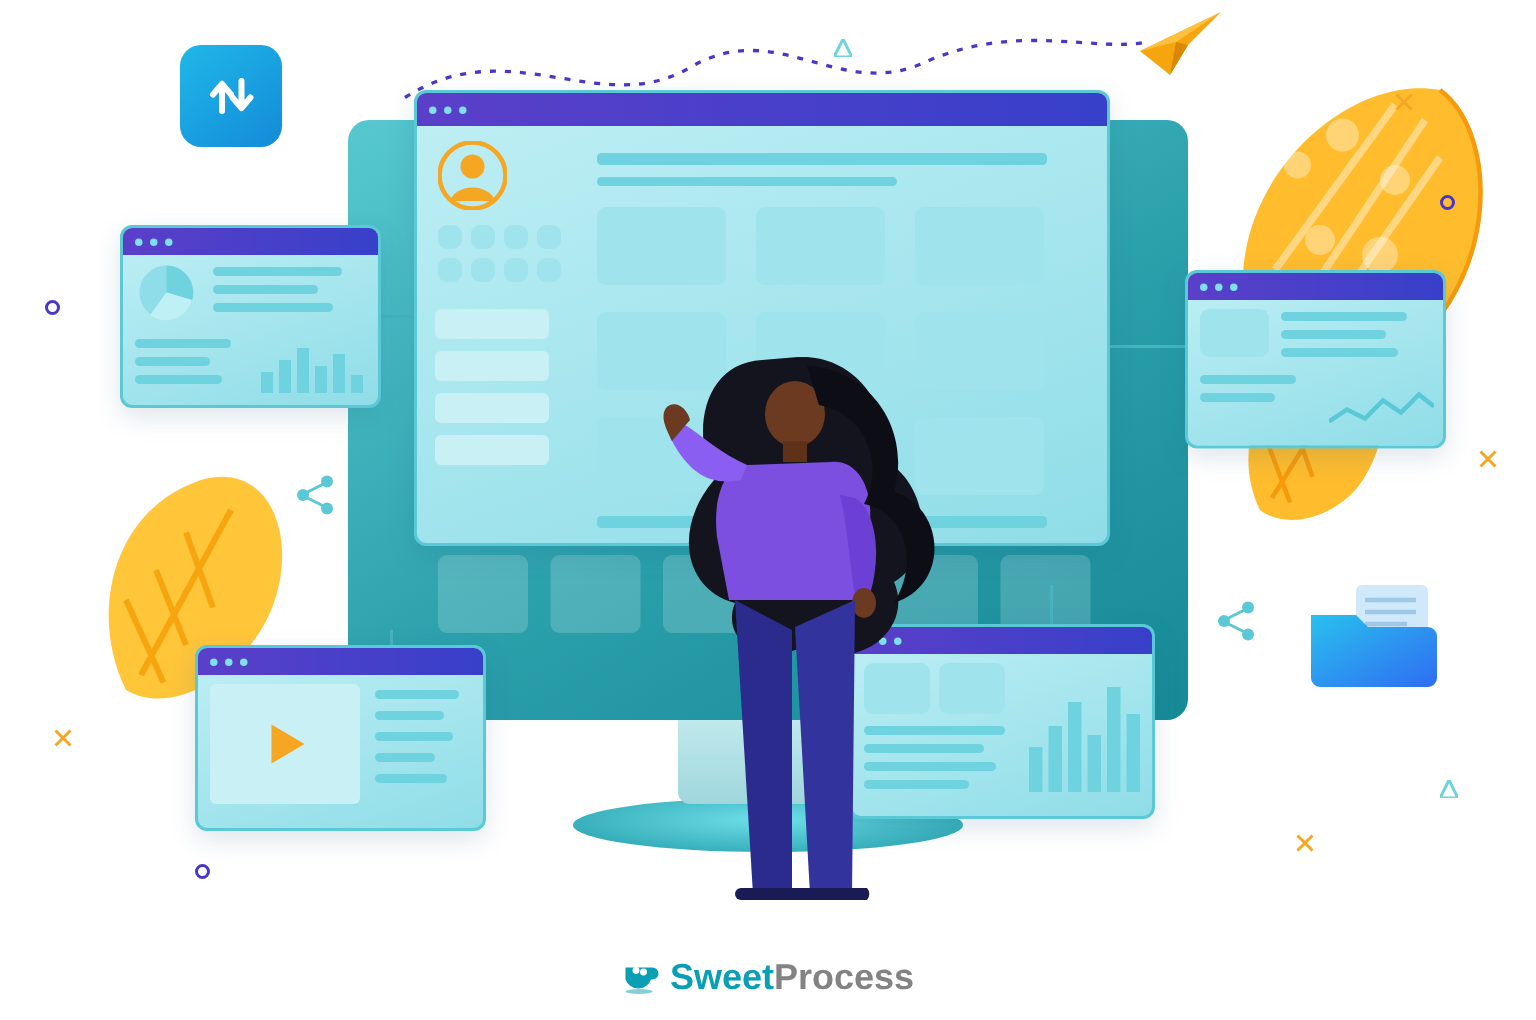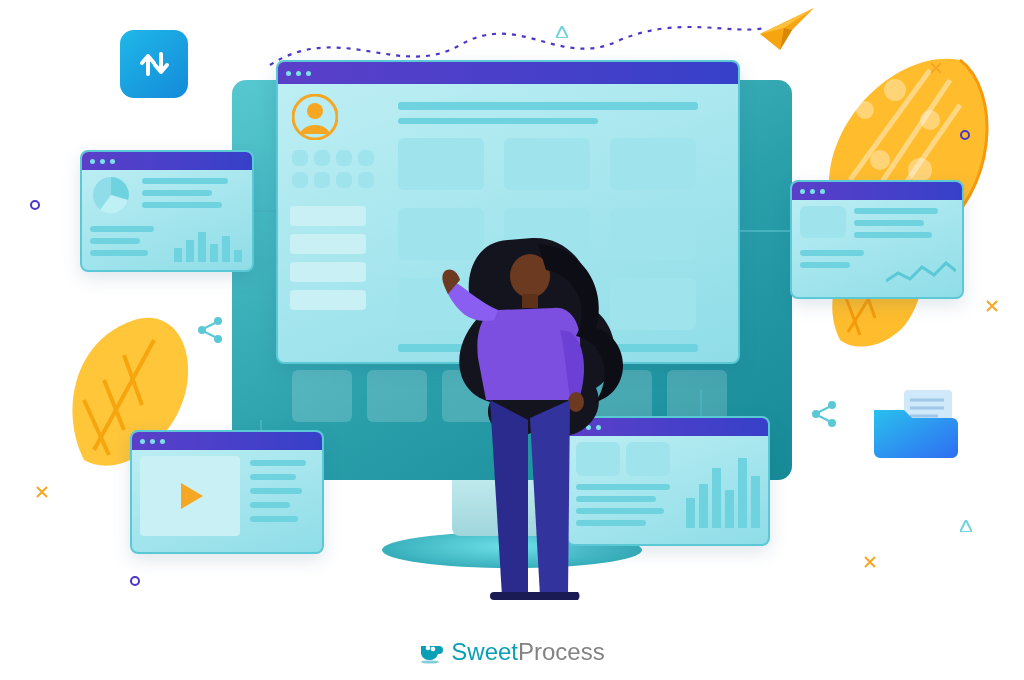--- a/index.html
+++ b/index.html
@@ -31,21 +31,21 @@
   
   .leaf{position:absolute}
 
   
   .deco{position:absolute}
 
   
   .person{position:absolute;left:420px;top:220px;width:220px;height:380px;z-index:40}
 
   
-  .brand{position:absolute;left:0;right:0;bottom:10px;text-align:center;font-size:24px;font-weight:400}
+  .brand{position:absolute;left:0;right:0;bottom:10px;text-align:center;font-size:24px;font-weight:700}
   .brand .sweet{color:#0b9fb5}
   .brand .proc{color:#838383}
   .cup{display:inline-block;vertical-align:-4px;margin-right:6px}
 
   
   .share{position:absolute;width:28px;height:28px}
 
   
   .conn{position:absolute;background:#46b3bf}
 </style>

